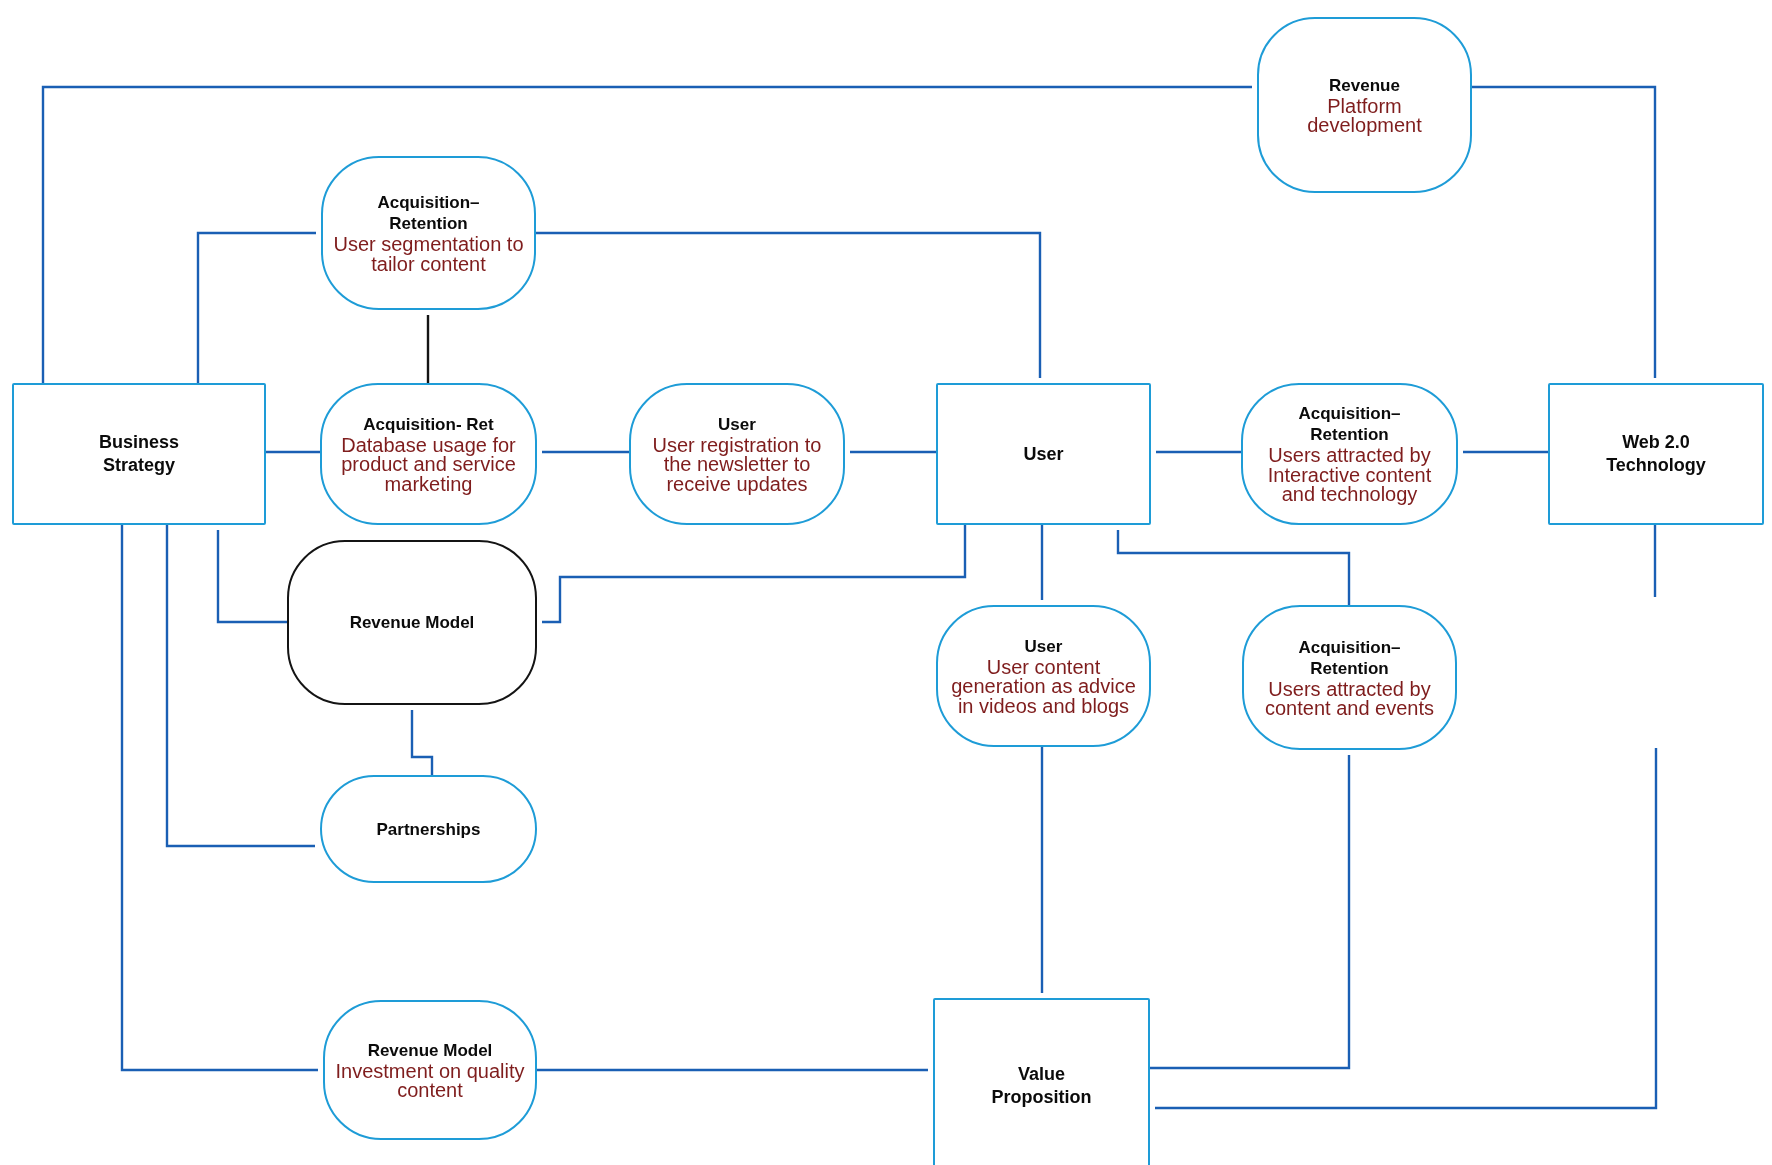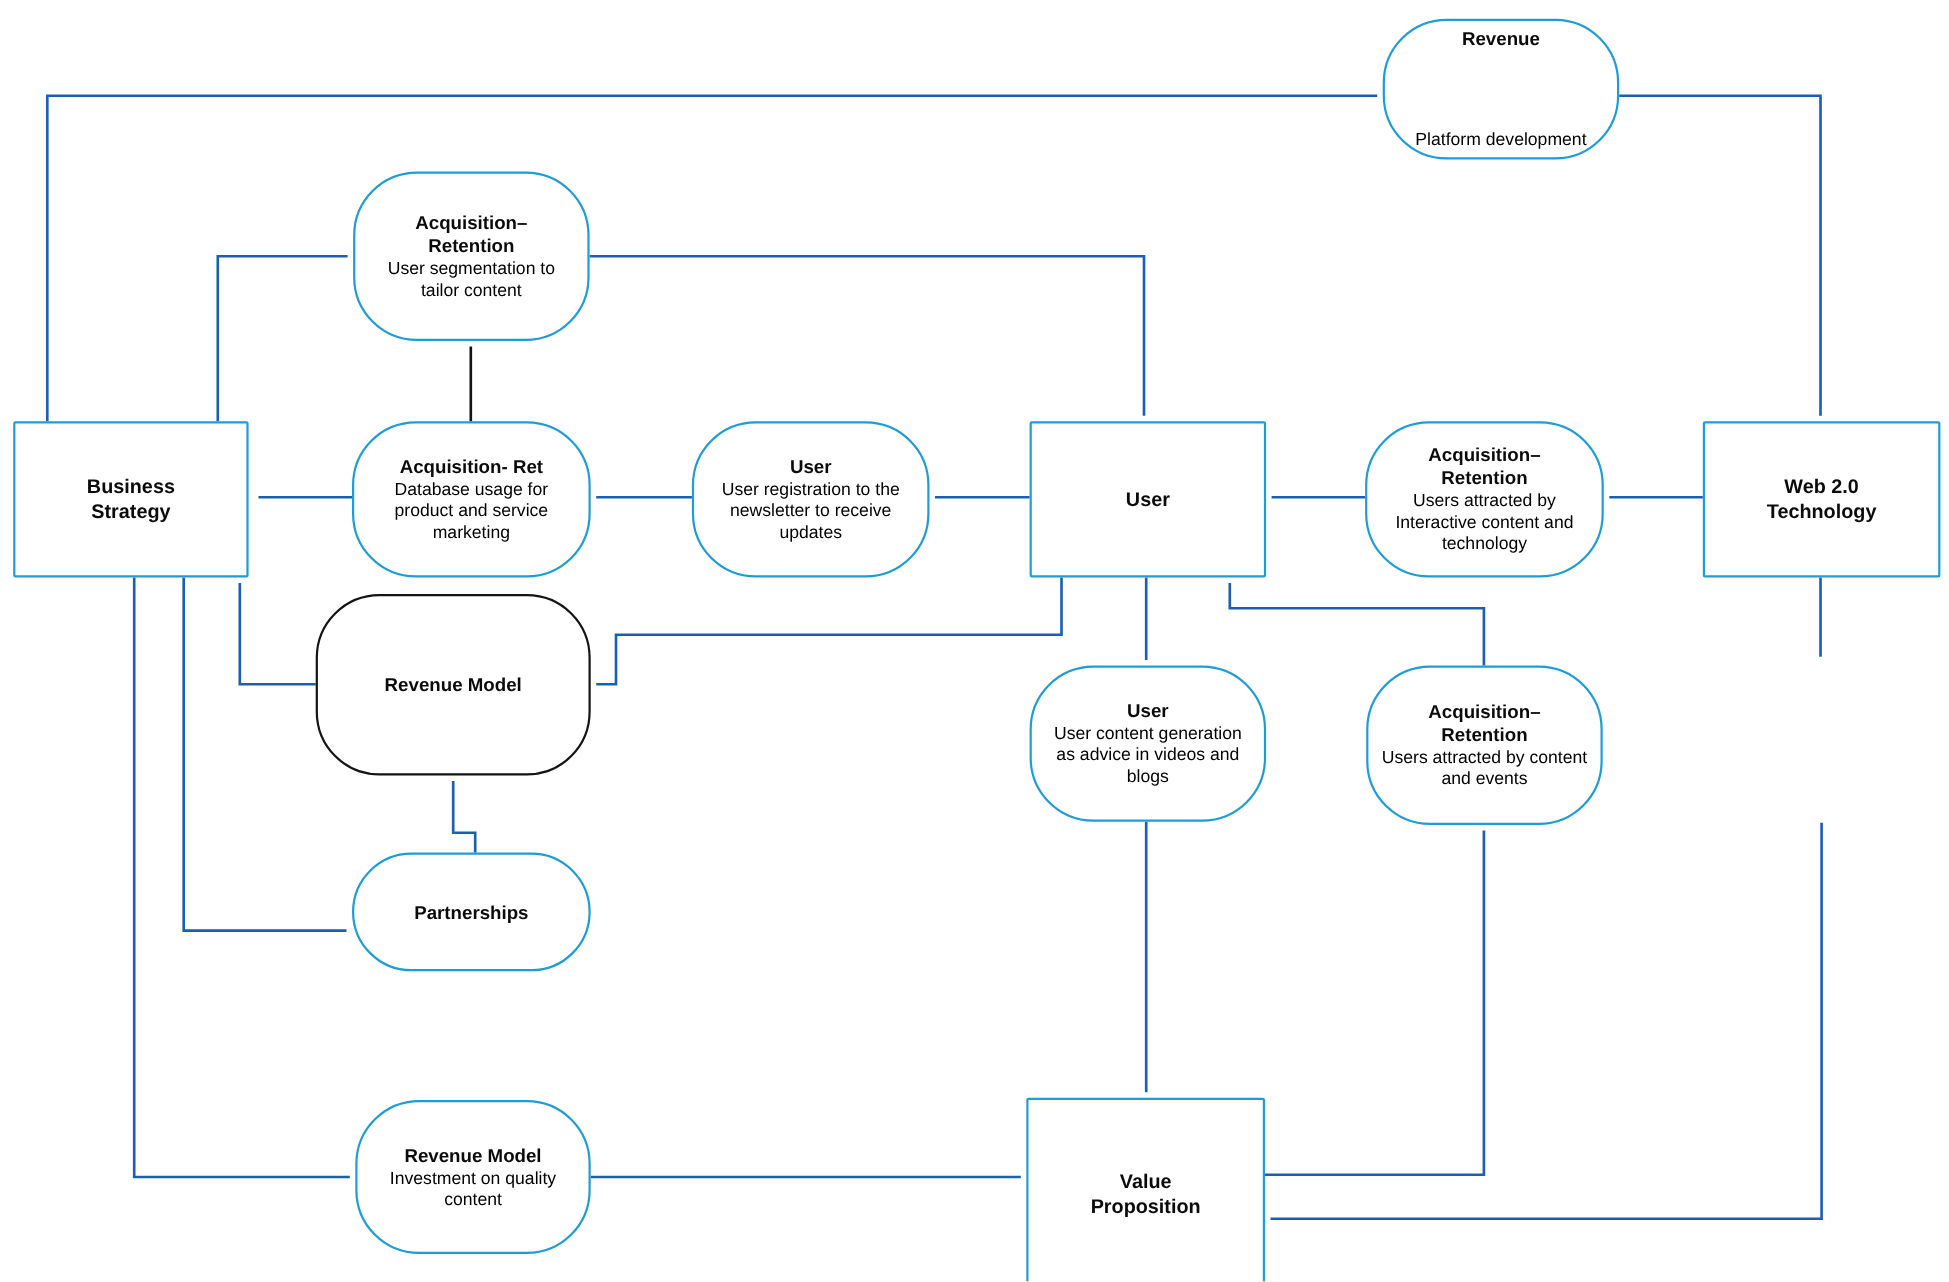--- a/index.html
+++ b/index.html
@@ -38,23 +38,23 @@
   }
   .title{
     font-weight:700;
     font-size:17px;
     line-height:21px;
     white-space:pre-line;
     color:#0b0b0b;
   }
   .rect .title{font-size:18px;line-height:23px;}
   .sub{
-    font-size:16px;
+    font-size:20px;
     line-height:19.5px;
-    color:#000000;
+    color:#7f1d1d;
     margin-top:1px;
   }
 </style>
 </head>
 <body>
 
 <div id="canvas">
 
   <svg id="edges" viewBox="0 0 1772 1165" xmlns="http://www.w3.org/2000/svg">
     <defs>
@@ -82,32 +82,32 @@
     <path class="e-blue" d="M122 525 L122 1070 L318 1070" marker-end="url(#mb)"></path>
     <path class="e-blue" d="M167 525 L167 846 L315 846" marker-end="url(#mb)"></path>
     <path class="e-blue" d="M432 775 L432 757 L412 757 L412 710" marker-end="url(#mb)"></path>
     <path class="e-blue" d="M1042 747 L1042 993" marker-end="url(#mb)"></path>
     <path class="e-blue" d="M537 1070 L928 1070" marker-end="url(#mb)"></path>
     <path class="e-blue" d="M1150 1068 L1349 1068 L1349 755" marker-end="url(#mb)"></path>
     <path class="e-blue" d="M1655 525 L1655 597" marker-end="url(#mb)"></path>
     <path class="e-blue" d="M1656 748 L1656 1108 L1155 1108" marker-end="url(#mb)"></path>
   </svg>
 
-  <div class="node rounded" style="left:1257px;top:17px;width:215px;height:128px;justify-content:space-between;">
+  <div class="node rounded" style="left:1257px;top:17px;width:215px;height:176px;">
     <div class="title">Revenue</div>
     <div class="sub">Platform development</div>
   </div>
 
   <div class="node rounded" style="left:321px;top:156px;width:215px;height:154px;">
     <div class="title">Acquisition–
 Retention</div>
     <div class="sub">User segmentation to tailor content</div>
   </div>
 
-  <div class="node rect" style="left:12px;top:383px;width:214px;height:142px;">
+  <div class="node rect" style="left:12px;top:383px;width:254px;height:142px;">
     <div class="title">Business
 Strategy</div>
   </div>
 
   <div class="node rounded" style="left:320px;top:383px;width:217px;height:142px;align-items:center;">
     <div class="title">Acquisition- Ret</div>
     <div class="sub">Database usage for product and service marketing</div>
   </div>
 
   <div class="node rounded" style="left:629px;top:383px;width:216px;height:142px;">

